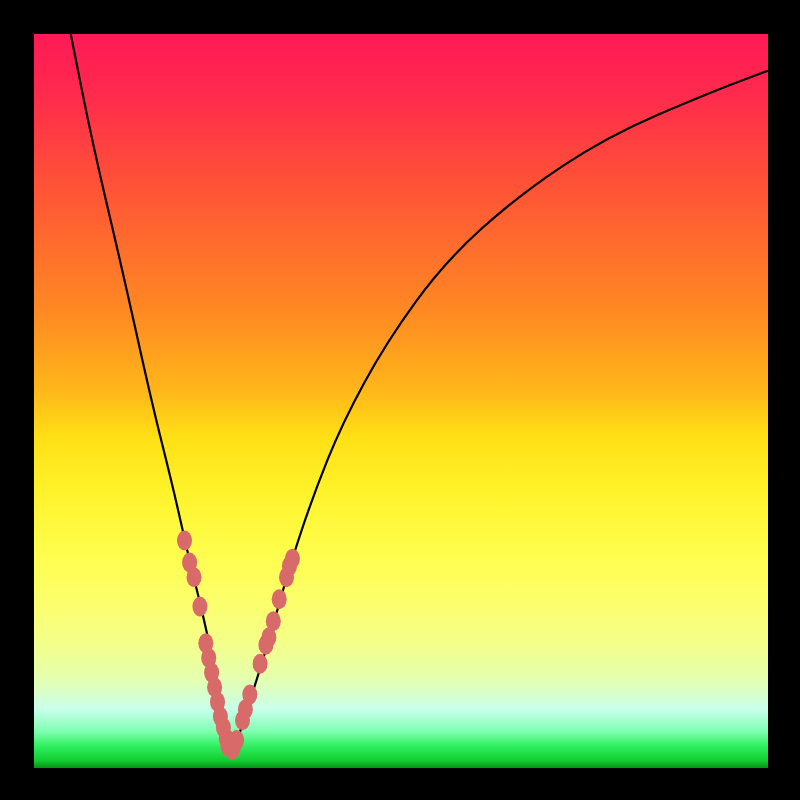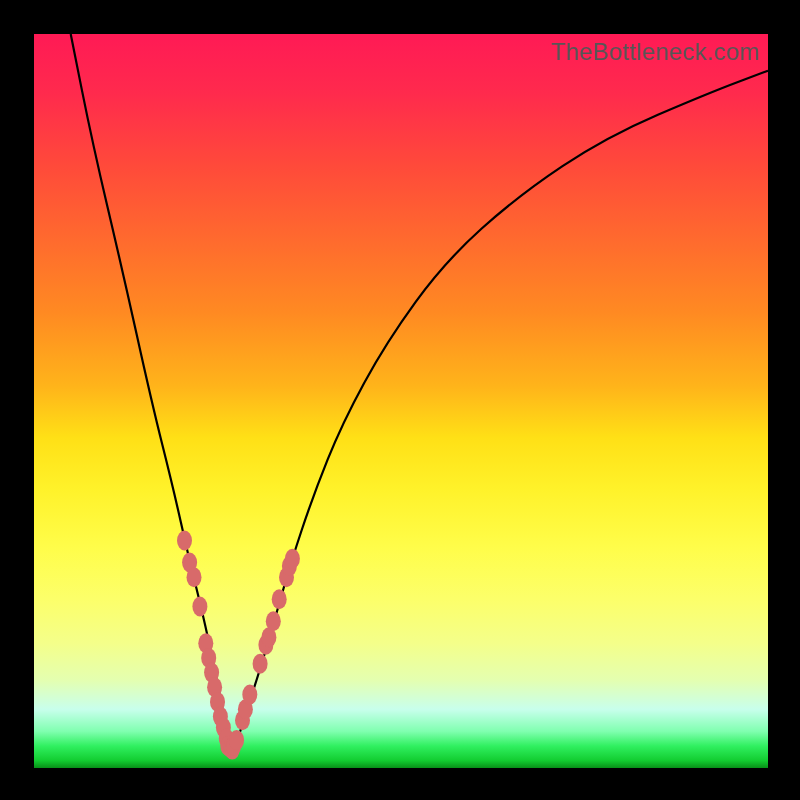--- a/index.html
+++ b/index.html
@@ -71,21 +71,20 @@
     fill: #d86a6a;
     stroke: none;
   }
 </style>
 </head>
 <body>
 
 <div class="outer">
   <div class="plot-area">
 
-    <div class="watermark">TheBottleneck.com</div>
 
     <svg class="curve" viewBox="0 0 734 734" preserveAspectRatio="none">
       <path class="curve-line" d="M 36.7 0.0 Q 36.7 0.0 47.7 55.1 Q 58.7 110.1 73.4 172.5 Q 88.1 234.9 102.8 300.9 Q 117.4 367.0 128.4 411.0 Q 139.5 455.1 146.8 488.1 Q 154.1 521.1 161.5 550.5 Q 168.8 579.9 174.3 605.5 Q 179.8 631.2 183.5 649.6 Q 187.2 667.9 190.1 682.6 Q 193.0 697.3 195.6 706.5 Q 198.2 715.6 201.1 710.1 Q 204.1 704.6 208.5 690.0 Q 212.9 675.3 220.2 653.3 Q 227.5 631.2 234.9 605.5 Q 242.2 579.9 249.6 554.2 Q 256.9 528.5 267.9 495.5 Q 278.9 462.4 293.6 425.7 Q 308.3 389.0 330.3 348.7 Q 352.3 308.3 381.7 267.9 Q 411.0 227.5 447.7 194.5 Q 484.4 161.5 528.5 132.1 Q 572.5 102.8 623.9 80.7 Q 675.3 58.7 704.6 47.7 T 734.0 36.7 "></path>
       <g>
           <ellipse cx="150.5" cy="506.5" rx="7.5" ry="10" class="marker"></ellipse>
           <ellipse cx="155.6" cy="528.5" rx="7.5" ry="10" class="marker"></ellipse>
           <ellipse cx="160.0" cy="543.2" rx="7.5" ry="10" class="marker"></ellipse>
           <ellipse cx="165.9" cy="572.5" rx="7.5" ry="10" class="marker"></ellipse>
           <ellipse cx="171.8" cy="609.2" rx="7.5" ry="10" class="marker"></ellipse>
           <ellipse cx="174.7" cy="623.9" rx="7.5" ry="10" class="marker"></ellipse>

